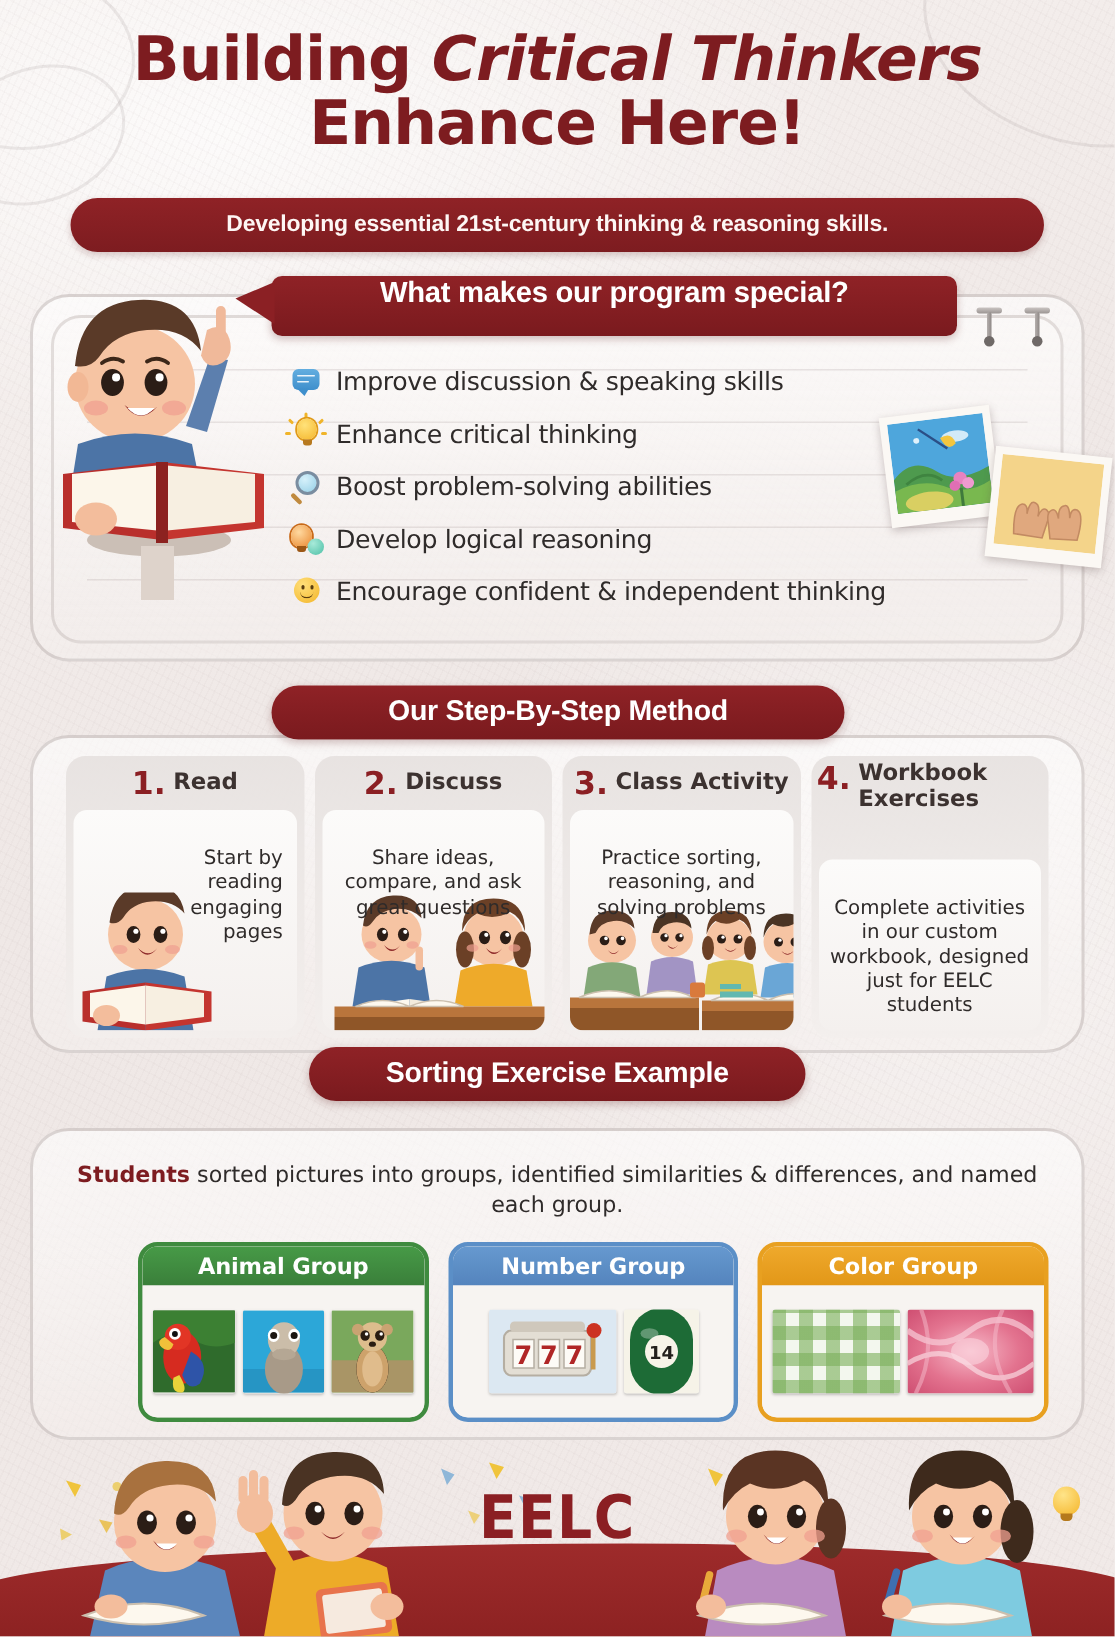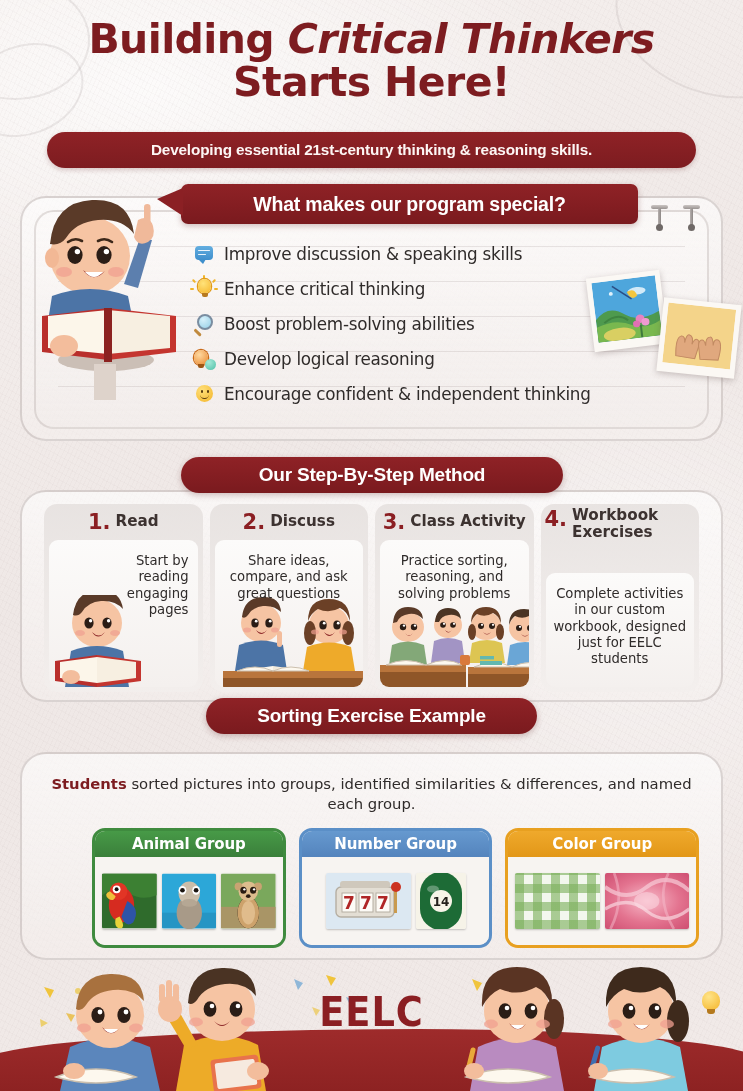--- a/index.html
+++ b/index.html
@@ -94,21 +94,21 @@
   }
   .spiral u {
     position:absolute; left:0px; bottom:-2px; width:7px; height:7px;
     background:#6f6967; border-radius:50%;
   }
 
   .special-tab {
     position:absolute; left:161px; top:-12px; width:457px; height:40px;
     background:linear-gradient(180deg,#8f2226,#7a1a1e);
     border-radius:7px;
-    display:flex; align-items:center; justify-content:center;
+    display:flex; justify-content:center;
     color:#fff; font-weight:bold; font-size:19.5px;
     letter-spacing:-.2px;
     box-shadow:0 2px 6px rgba(90,25,25,.28);
     z-index:4;
   }
   
   .special-tab::before {
     content:"";
     position:absolute; left:-24px; top:4px;
     width:0; height:0;
@@ -240,21 +240,21 @@
   .snum { color:#8b1f23; font-weight:bold; font-size:21px; font-family:"DejaVu Sans", sans-serif; }
   .stitle { color:#3c3230; font-weight:bold; font-size:15.2px; line-height:1.12; font-family:"DejaVu Sans", sans-serif; }
   .scard {
     position:absolute; left:5px; right:5px; top:36px; bottom:5px;
     background:linear-gradient(180deg,#fcfbfa,#f4f0ee);
     border-radius:9px; overflow:hidden;
   }
   .scard.two { top:69px; }
   .sdesc {
     position:relative; z-index:2;
-    padding:13px 6px 0 6px; text-align:center;
+    padding:25px 6px 0 6px; text-align:center;
     font-size:13.2px; color:#2f2b2a; line-height:1.24;
     font-family:"DejaVu Sans", sans-serif;
   }
   .sdesc.right { text-align:right; padding-right:9px; padding-left:42px; }
   .sart { position:absolute; left:0; right:0; bottom:0; height:92px; }
 
   
   #sorting { position:absolute; left:20px; top:752px; width:703px; height:208px; }
   .sort-desc {
     position:absolute; left:26px; right:26px; top:22px;
@@ -311,21 +311,21 @@
 </head>
 <body>
 
 <div id="poster">
   <div class="swirl a"></div>
   <div class="swirl b"></div>
   <div class="swirl c"></div>
 
   <div class="headline">
     <span>Building </span><span class="ital">Critical Thinkers</span>
-    <span class="l2">Starts Here!</span>
+    <span class="l2">Enhance Here!</span>
   </div>
 
   <div class="subbar">
     <span>Developing essential 21st-century thinking &amp; reasoning skills.</span>
   </div>
 
   <div id="features">
     <div class="panel-shell"></div>
     <div class="panel-inner">
       <div class="ruled" style="top:34px"></div>

